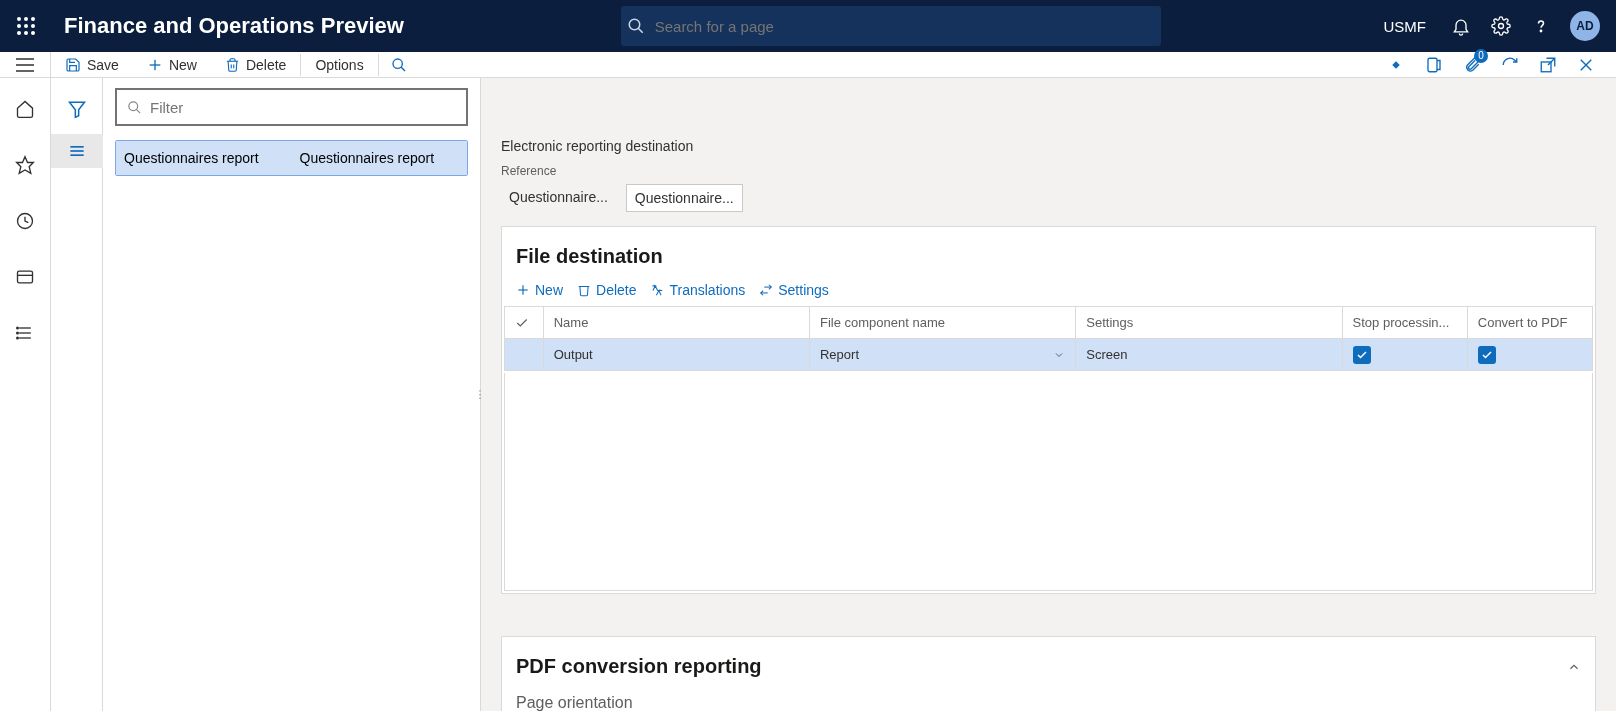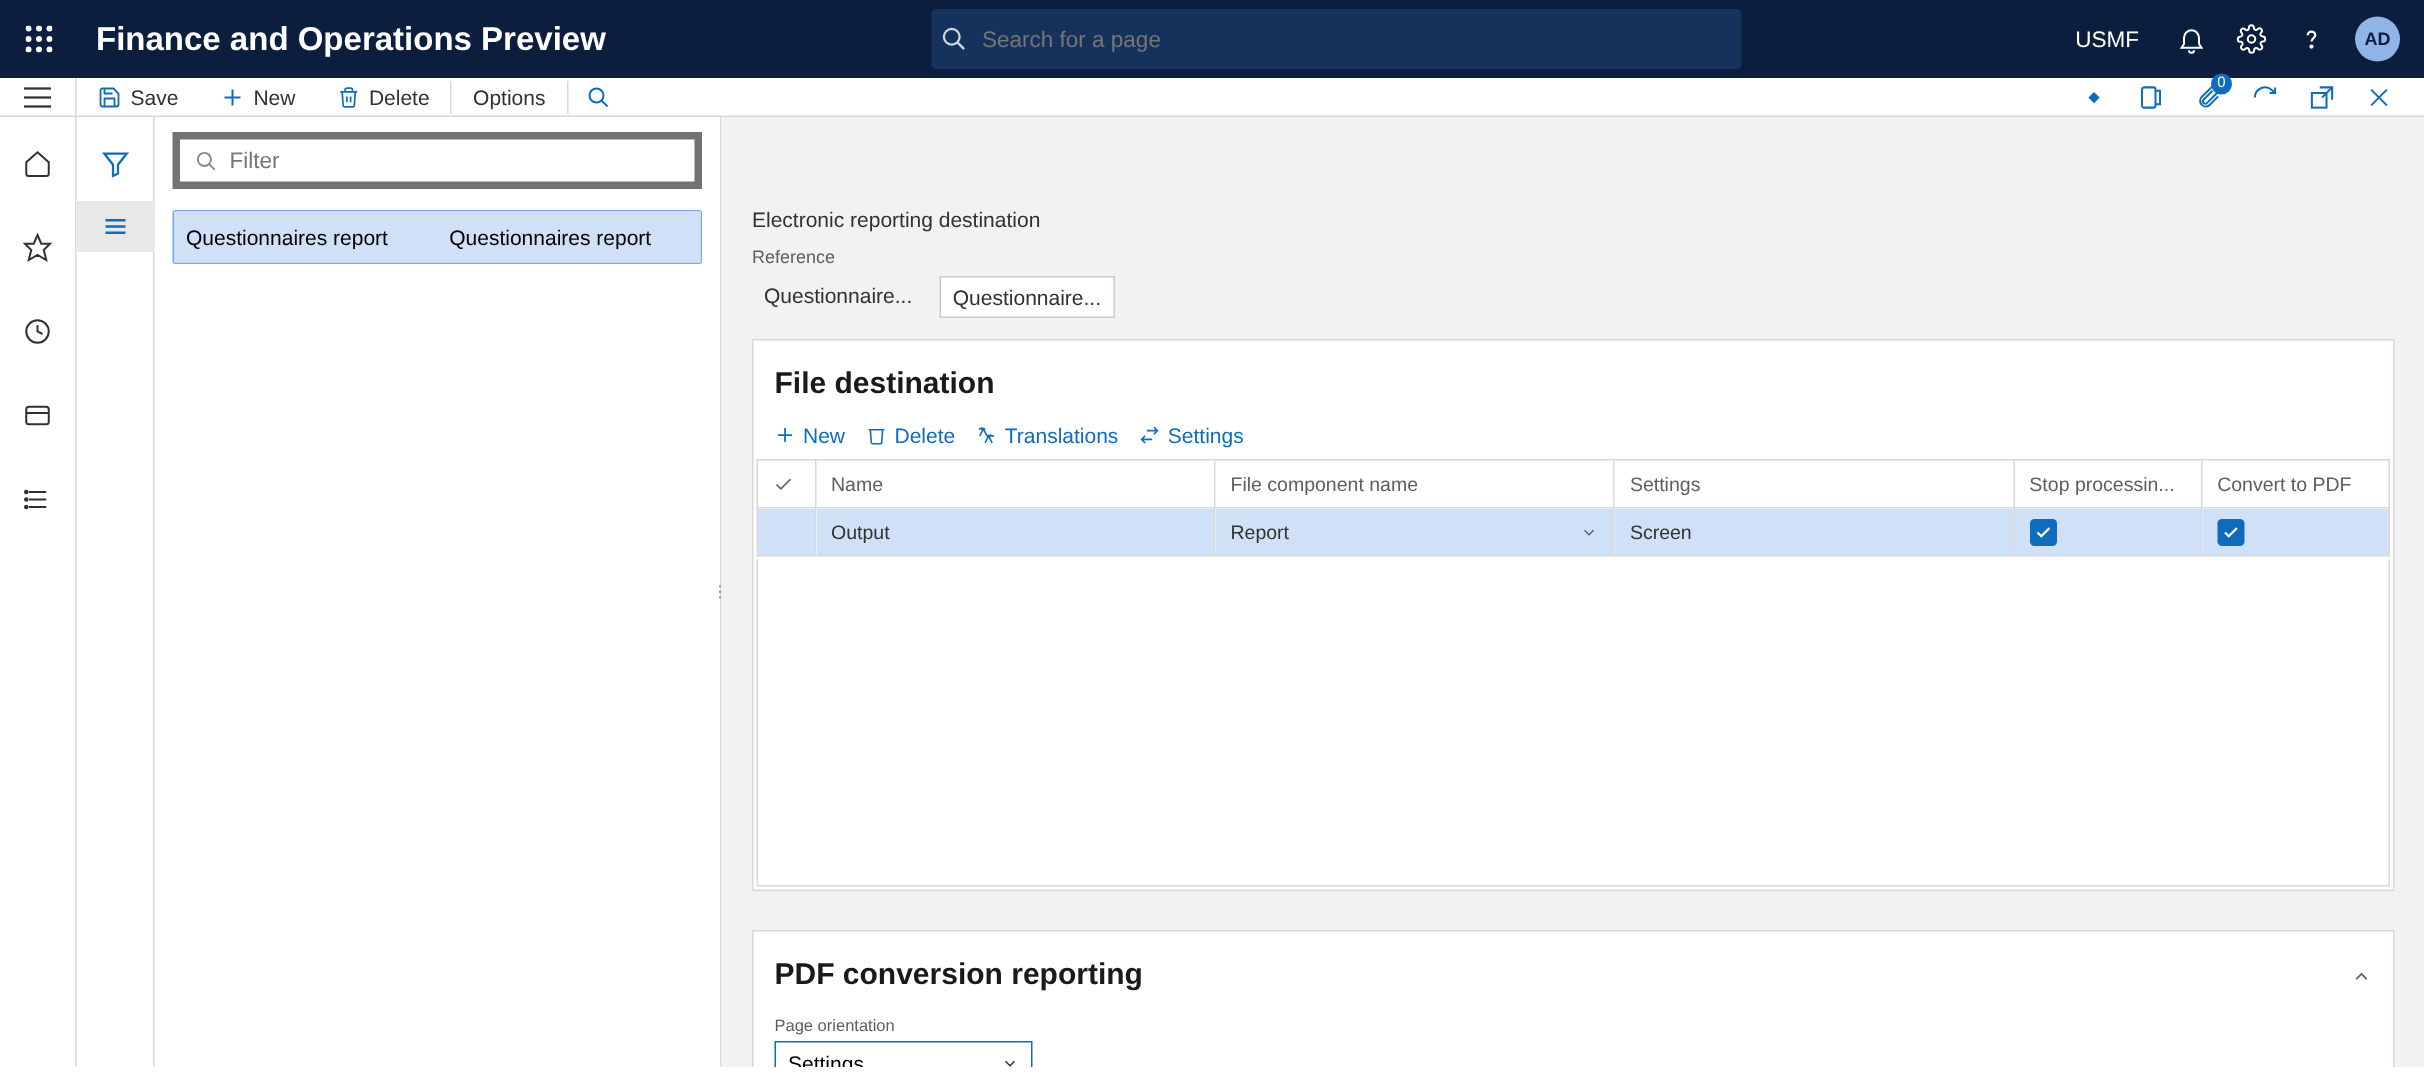--- a/index.html
+++ b/index.html
@@ -54,39 +54,39 @@
 .sublist {
   width: 52px; border-right: 1px solid #d9d9d9; display: flex; flex-direction: column; align-items: center; padding-top: 14px; gap: 8px;
 }
 .sublist-item { width: 52px; height: 34px; display: flex; align-items: center; justify-content: center; cursor: pointer; color: #0f6cbd; }
 .sublist-item.sel { background: #e8e8e8; }
 
 .listpane {
   width: 378px; border-right: 1px solid #d9d9d9; padding: 10px 12px 0 12px; position: relative;
 }
 .filter-box {
-  height: 38px; border: 5px solid #737373; display: flex; align-items: center; gap: 8px; padding: 0 10px;
+  height: 38px; border: 2px solid #737373; display: flex; align-items: center; gap: 8px; padding: 0 10px;
 }
 .filter-box input { border: 0; outline: none; font-size: 15px; flex: 1; }
 .list-rows { margin-top: 14px; border: 1px solid #7aa7e5; border-radius: 2px; }
 .list-row { display: flex; height: 34px; align-items: center; background: #cfe0f7; }
 .list-row span { flex: 1; padding: 0 8px; font-size: 14px; overflow: hidden; text-overflow: ellipsis; white-space: nowrap; }
 .splitter { position: absolute; right: -5px; top: 50%; transform: translateY(-50%); width: 10px; height: 20px; display: flex; align-items: center; justify-content: center; color: #888; cursor: col-resize; font-size: 11px; }
 
 .main {
   flex: 1; background: #f3f2f1; padding: 16px 20px 0 20px; overflow: auto;
 }
 .page-title { font-size: 14px; color: #323130; margin-top: 44px; }
 .ref-label { font-size: 12px; color: #605e5c; margin-top: 10px; }
 .refs { display: flex; gap: 10px; margin-top: 6px; margin-bottom: 14px; }
 .ref-chip { font-size: 14px; color: #323130; padding: 5px 8px; }
 .ref-chip.box { border: 1px solid #c9c9c9; background: #fff; }
 
 .card {
-  background: #fff; border: 1px solid #d9d9d9; margin-bottom: 26px;
+  background: #fff; border: 1px solid #d9d9d9; margin-bottom: 42px;
 }
 .card-header {
   padding: 18px 14px 12px 14px; font-size: 20px; font-weight: 600; color: #1b1a19;
   display: flex; align-items: center;
 }
 .card-header .chev { margin-left: auto; color: #605e5c; font-size: 14px; }
 .grid-toolbar {
   display: flex; align-items: center; gap: 14px; padding: 2px 14px 8px 14px;
 }
 .gtb { display: flex; align-items: center; gap: 5px; color: #0f6cbd; font-size: 14px; cursor: pointer; }
@@ -98,21 +98,21 @@
 .col-chk { width: 34px; }
 .col-name { width: 234px; }
 .col-fcn { width: 234px; }
 .col-set { width: 234px; }
 .col-sp { width: 110px; }
 .col-cp { width: 110px; }
 .chkbox { width: 18px; height: 18px; background: #0f6cbd; border-radius: 3px; display: inline-flex; align-items: center; justify-content: center; color: #fff; font-size: 13px; }
 .dd-cell { display: flex; align-items: center; justify-content: space-between; }
 .grid-body { height: 218px; border: 1px solid #d9d9d9; border-top: 0; margin: 0 2px 2px 2px; }
 
-.field-label { font-size: 11px; color: #605e5c; margin: 4px 14px 4px 14px; }
+.field-label { font-size: 16px; color: #605e5c; margin: 4px 14px 4px 14px; }
 .select {
   margin: 0 14px 16px 14px; width: 172px; height: 30px; border: 1px solid #0f6cbd;
   display: flex; align-items: center; justify-content: space-between; padding: 0 8px;
   font-size: 14px; background: #fff; cursor: pointer;
 }
 
 svg { display: block; }
 </style>
 </head>
 <body>

